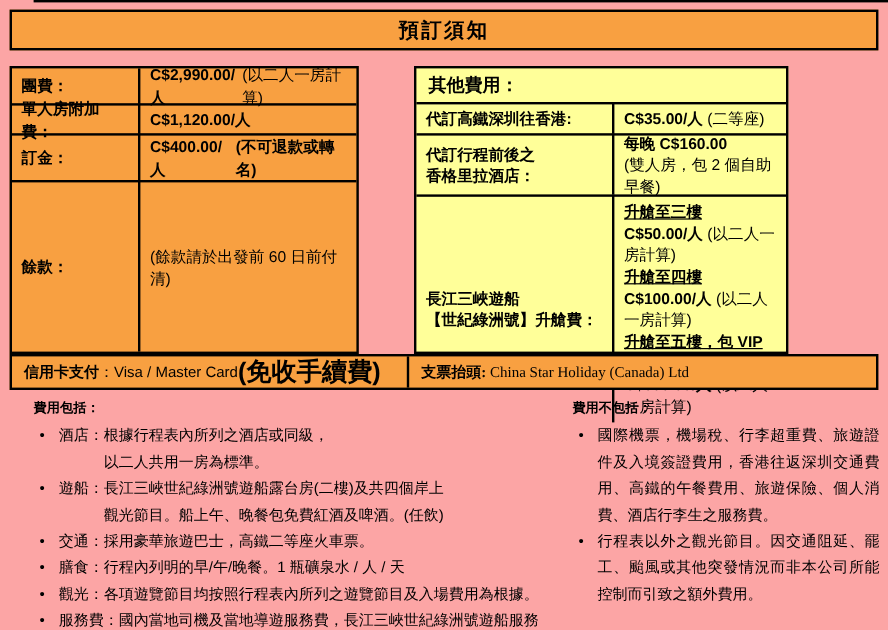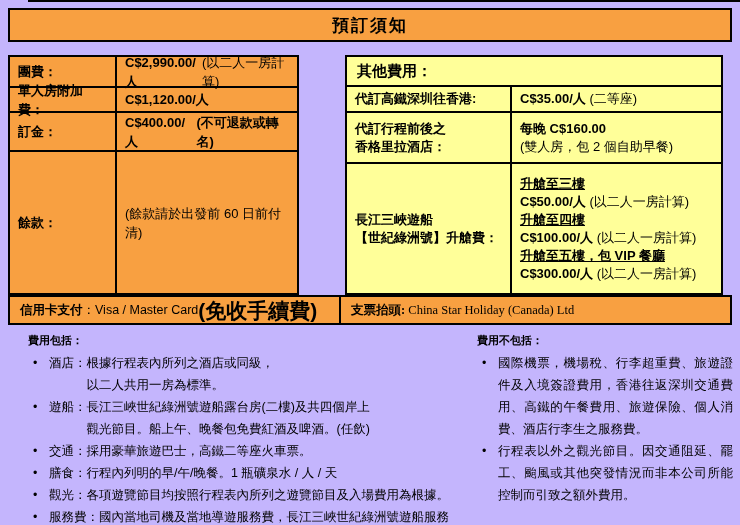--- a/index.html
+++ b/index.html
@@ -6,21 +6,21 @@
     --orange:#F8A041;
     --yellow:#FFFF99;
     --ink:#000000;
   }
   html,body{margin:0;padding:0;}
   body{
     width:740px;height:525px;overflow:hidden;background:#ffffff;
     font-family:"Liberation Sans","DejaVu Sans",sans-serif;
     color:var(--ink);
   }
-  .page{position:relative;width:740px;height:525px;background:#c4b5fd;}
+  .page{position:relative;width:740px;height:525px;background:#fca5a5;}
   .top-line{position:absolute;top:0;left:28px;right:0;height:2px;background:#000;}
 
   .b{font-weight:bold;}
   .pre{white-space:pre-line;}
 
   
   .title-bar{
     position:absolute;left:8px;top:8px;width:724px;height:34px;
     box-sizing:border-box;background:var(--orange);border:2px solid #000;
     display:flex;align-items:center;justify-content:center;
@@ -35,21 +35,21 @@
     font-size:13px;
   }
   .cell{box-sizing:border-box;display:flex;align-items:center;padding:0 8px;line-height:19px;}
   .pricing .cell{border-top:2px solid #000;}
   .pricing .cell.row0{border-top:none;}
   .pricing .cell.val{border-left:2px solid #000;}
   .stack{flex-direction:column;align-items:flex-start;justify-content:center;}
 
   
   .fees{
-    position:absolute;left:345px;top:55px;width:378px;height:240px;
+    position:absolute;left:345px;top:55px;width:312px;height:240px;
     box-sizing:border-box;background:var(--yellow);border:2px solid #000;
     display:grid;grid-template-columns:163px 1fr;grid-template-rows:28px 26px 51px 1fr;
     font-size:13px;
   }
   .fees .head{
     grid-column:1 / span 2;display:flex;align-items:center;padding:0 10px;
     font-size:15px;font-weight:bold;box-sizing:border-box;
   }
   .fees .cell{border-top:2px solid #000;}
   .fees .cell.val{border-left:2px solid #000;}

